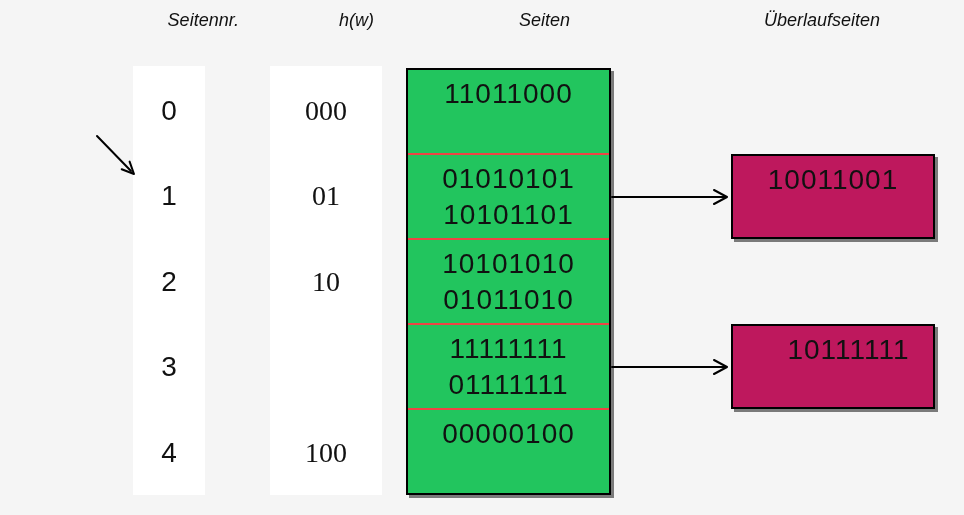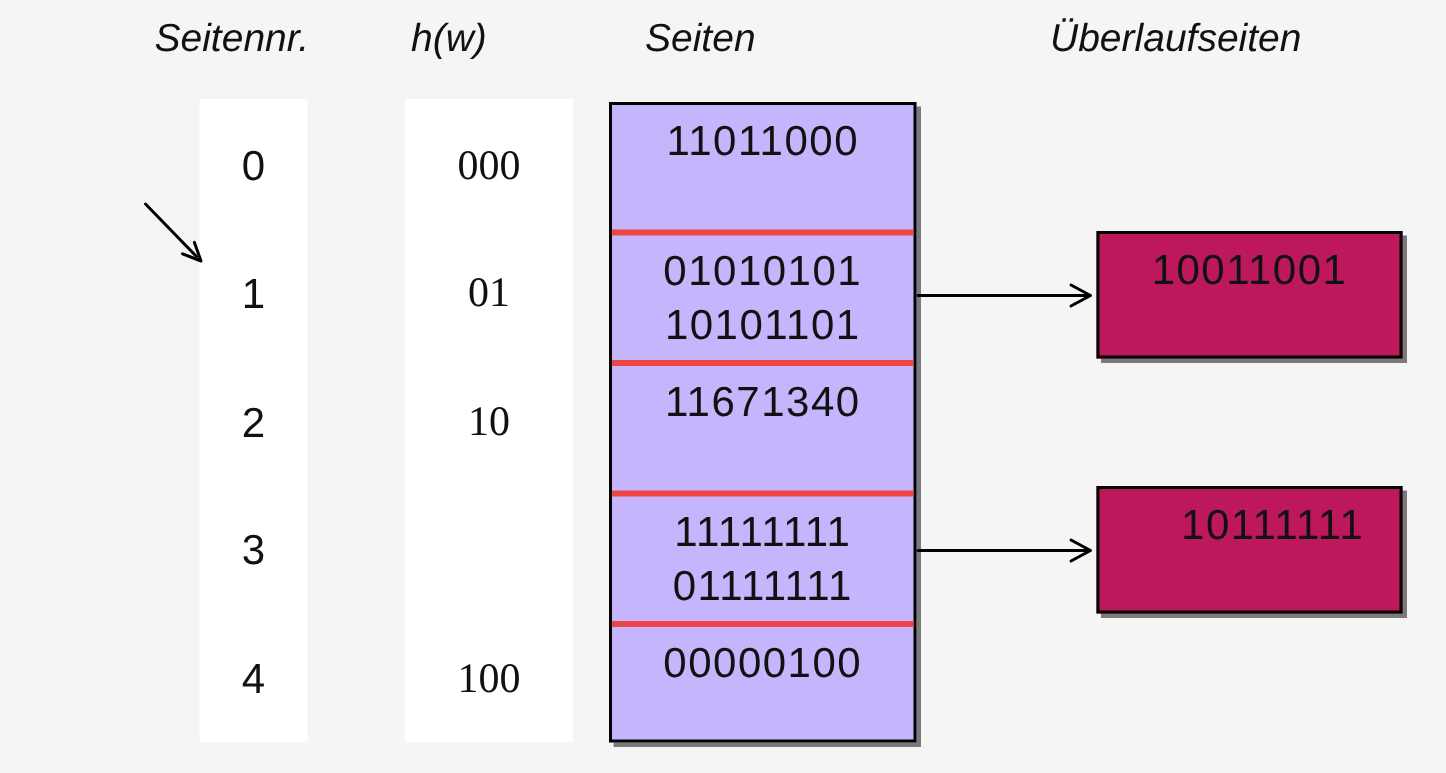--- a/index.html
+++ b/index.html
@@ -6,22 +6,22 @@
   #canvas {
     position:relative;
     width:964px; height:515px;
     background:#f5f5f5;
     font-family:"Liberation Sans", sans-serif;
     color:#111;
     overflow:hidden;
   }
   .hdr {
     position:absolute; top:10px;
-    font-style:italic; font-size:26px;
-    text-align:left; white-space:nowrap;
+    font-style:italic; font-size:18px;
+    text-align:right; white-space:nowrap;
   }
   .hdr-pagenr   { left:103px; width:136px; }
   .hdr-hash     { left:274px; width:100px; }
   .hdr-pages    { left:430px; width:140px; }
   .hdr-overflow { left:700px; width:180px; }
 
   .anno {
     position:absolute; left:4px; top:74px; width:88px;
     font-style:italic; font-size:25px; line-height:33px;
     text-align:right;
@@ -41,26 +41,26 @@
   }
   .rowlabel.pn { left:133px; width:72px; }
   .rowlabel.hs { left:270px; width:112px;font-family:Liberation Serif, serif; }
   .rt0 { top:68px; } .rt1 { top:153px; } .rt2 { top:239px; }
   .rt3 { top:324px; } .rt4 { top:410px; }
 
   .pages-table {
     position:absolute; left:406px; top:68px;
     width:205px; height:427px;
     box-sizing:border-box;
-    background:#c4b5fd;
+    background:#22c55e;
     border:2px solid #000;
     box-shadow:3px 3px 0 rgba(0,0,0,0.5);
   }
   .cell { height:83px; overflow:hidden; }
-  .cell + .cell { border-top:4px solid #ef4444; }
+  .cell + .cell { border-top:2px solid #ef4444; }
   .line {
     height:36px; line-height:36px;
     text-align:center; font-size:28px; letter-spacing:1px;
     white-space:nowrap;
   }
   .cell .line:first-child, .obox .line:first-child { margin-top:6px; }
 
   .obox {
     position:absolute; left:731px;
     width:204px; height:85px;
@@ -110,21 +110,22 @@
   <div class="pages-table">
     <div class="cell">
       <div class="line">11011000</div>
       <div class="line"></div>
     </div>
     <div class="cell">
       <div class="line">01010101</div>
       <div class="line">10101101</div>
     </div>
     <div class="cell">
-      <div class="line">11671340</div>
+      <div class="line">10101010</div>
+      <div class="line">01011010</div>
     </div>
     <div class="cell">
       <div class="line">11111111</div>
       <div class="line">01111111</div>
     </div>
     <div class="cell">
       <div class="line">00000100</div>
       <div class="line"></div>
     </div>
   </div>

